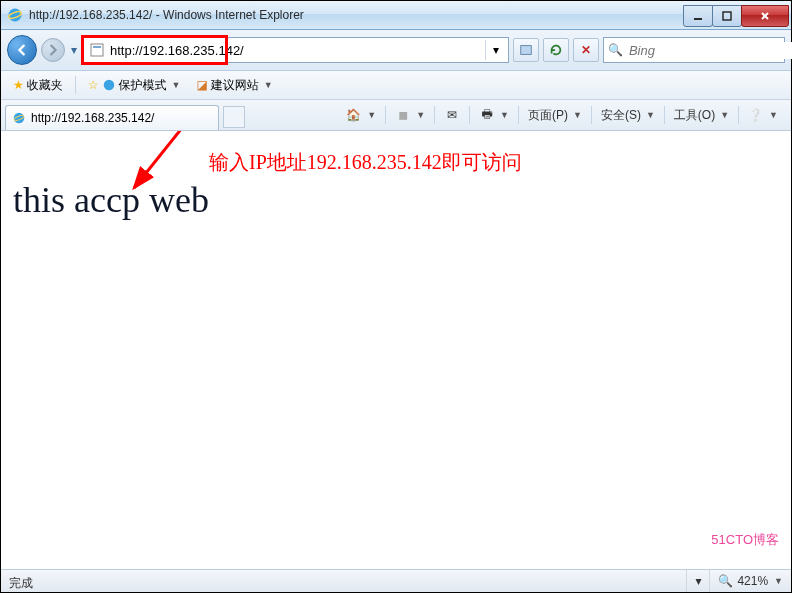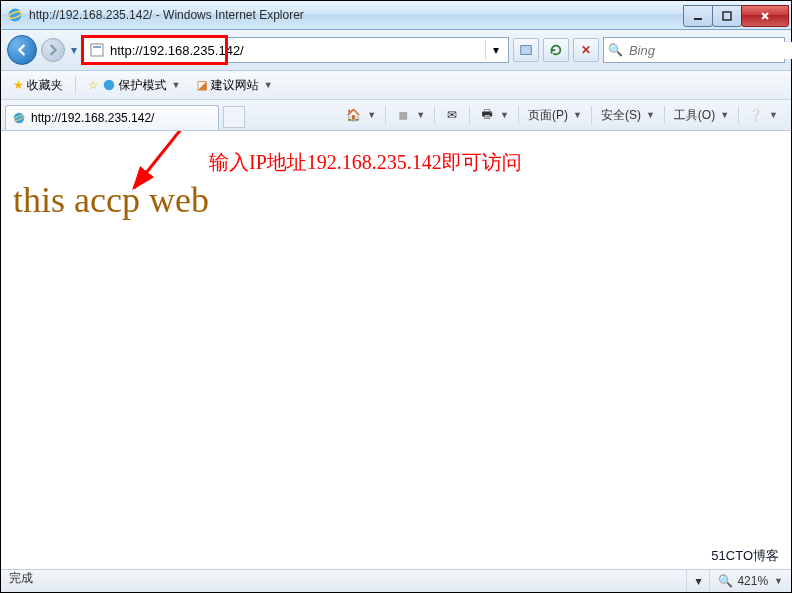--- a/index.html
+++ b/index.html
@@ -40,26 +40,26 @@
   .tabbar{height:30px;background:linear-gradient(#f2f6fb,#e3ecf5);border-bottom:1px solid #bccad9;display:flex;align-items:flex-end;padding:0 4px;}
   .tab{height:24px;max-width:210px;flex:0 0 200px;background:linear-gradient(#fefefe,#eef4fa);border:1px solid #aabccf;border-bottom:none;border-radius:3px 3px 0 0;display:flex;align-items:center;padding:0 6px;gap:5px;margin-right:2px;}
   .tab-text{flex:1;white-space:nowrap;overflow:hidden;text-overflow:ellipsis;}
   .newtab{width:20px;height:20px;border:1px solid #bccad9;background:#eef4fa;margin-left:2px;margin-bottom:2px;}
   .cmd-spacer{flex:1;}
   .cmdbar{display:flex;align-items:center;gap:2px;padding-right:4px;height:100%;}
   .cmd{display:flex;align-items:center;gap:3px;padding:2px 5px;border-radius:2px;color:#333;}
   .cmd .ico{width:16px;height:16px;display:flex;align-items:center;justify-content:center;}
   
   .content{flex:1;background:#fff;position:relative;overflow:hidden;text-align:center;}
-  .page-text{position:absolute;left:12px;top:48px;font-family:"Times New Roman",serif;font-size:36px;color:#a16207;}
+  .page-text{position:absolute;left:12px;top:48px;font-family:"Times New Roman",serif;font-size:36px;color:#0f172a;}
   .annotation{position:absolute;left:208px;top:18px;color:#ff0000;font-size:20px;font-family:SimSun,serif;}
   .arrow-svg{position:absolute;left:115px;top:-43px;pointer-events:none;}
-  .watermark{position:absolute;right:12px;bottom:4px;color:#0f172a;font-size:13px;}
-  
-  .statusbar{height:22px;background:linear-gradient(#f3f6fa,#e2e9f1);border-top:1px solid #bfcedc;display:flex;align-items:flex-start;font-size:12px;color:#333;}
+  .watermark{position:absolute;right:12px;bottom:4px;color:#ec4899;font-size:13px;}
+  
+  .statusbar{height:22px;background:linear-gradient(#f3f6fa,#e2e9f1);border-top:1px solid #bfcedc;display:flex;align-items:flex-end;font-size:12px;color:#333;margin-top:16px;}
   .status-left{padding:0 8px;flex:0 0 auto;}
   .status-spacer{flex:1;}
   .status-seg{display:flex;align-items:center;gap:4px;padding:0 8px;border-left:1px solid #cdd8e3;height:100%;}
   .globe{width:14px;height:14px;}
   .zoom{display:flex;align-items:center;gap:4px;}
 </style>
 </head>
 <body>
 
 <div class="window">

